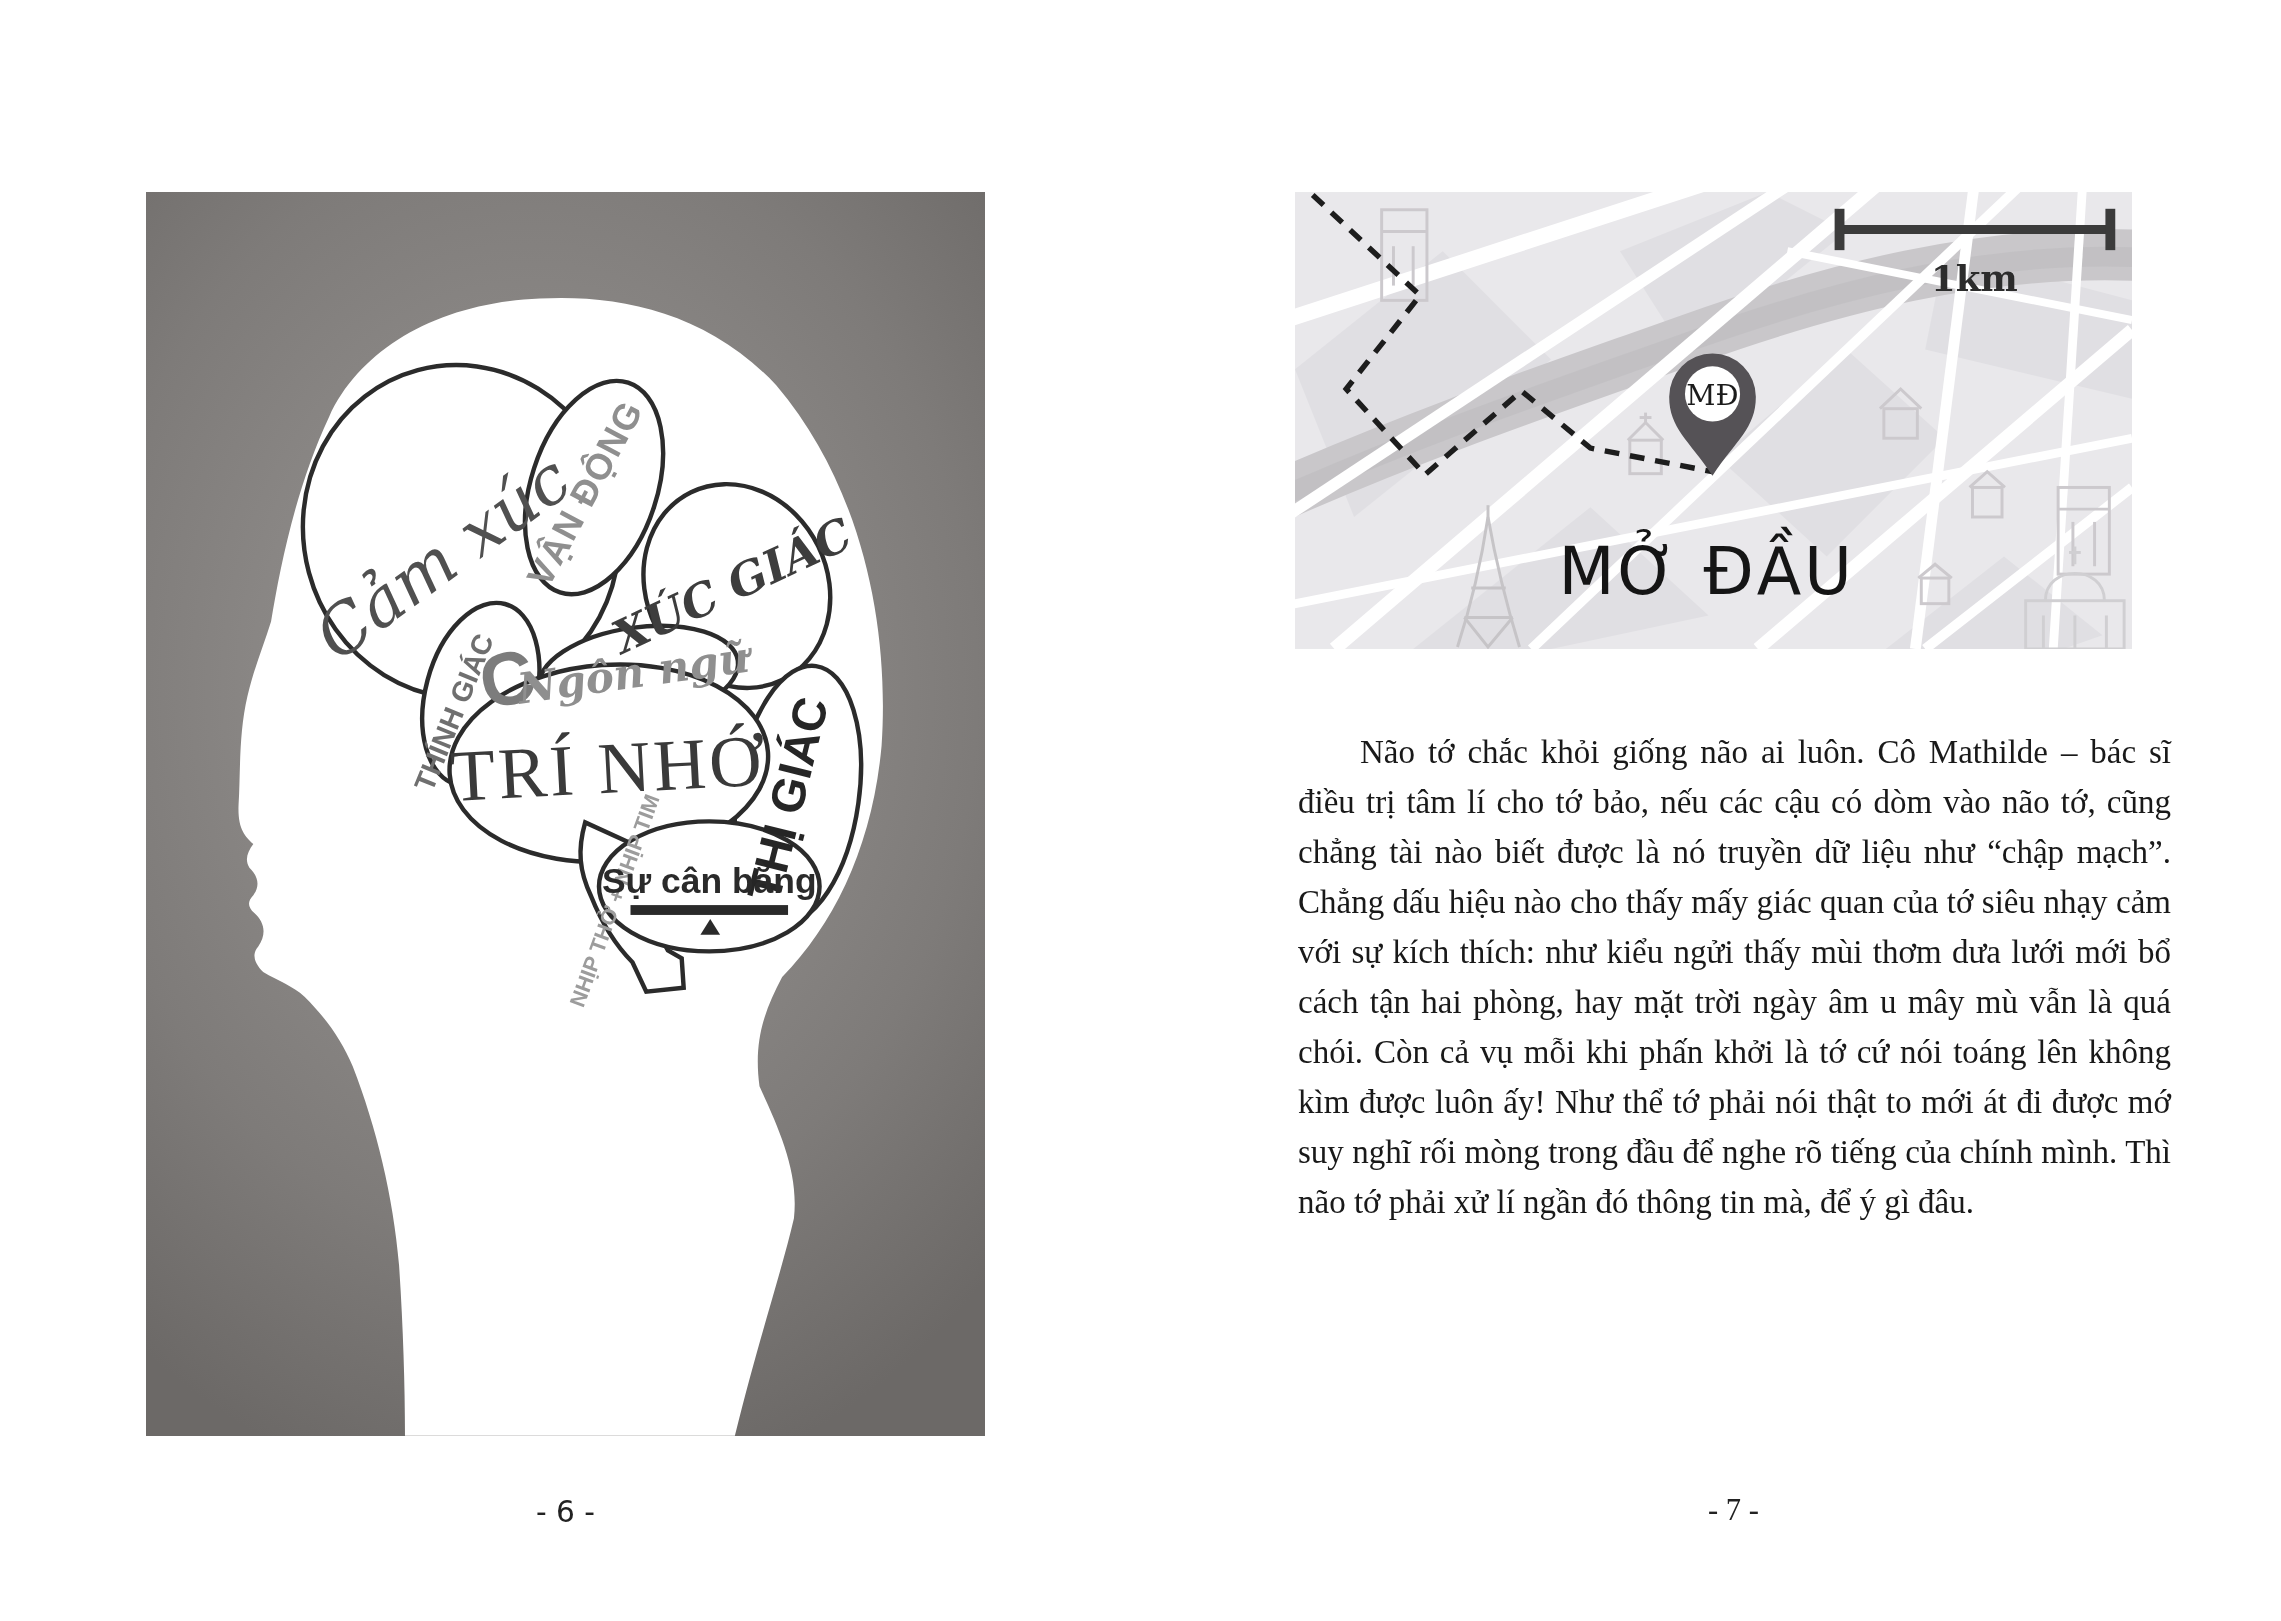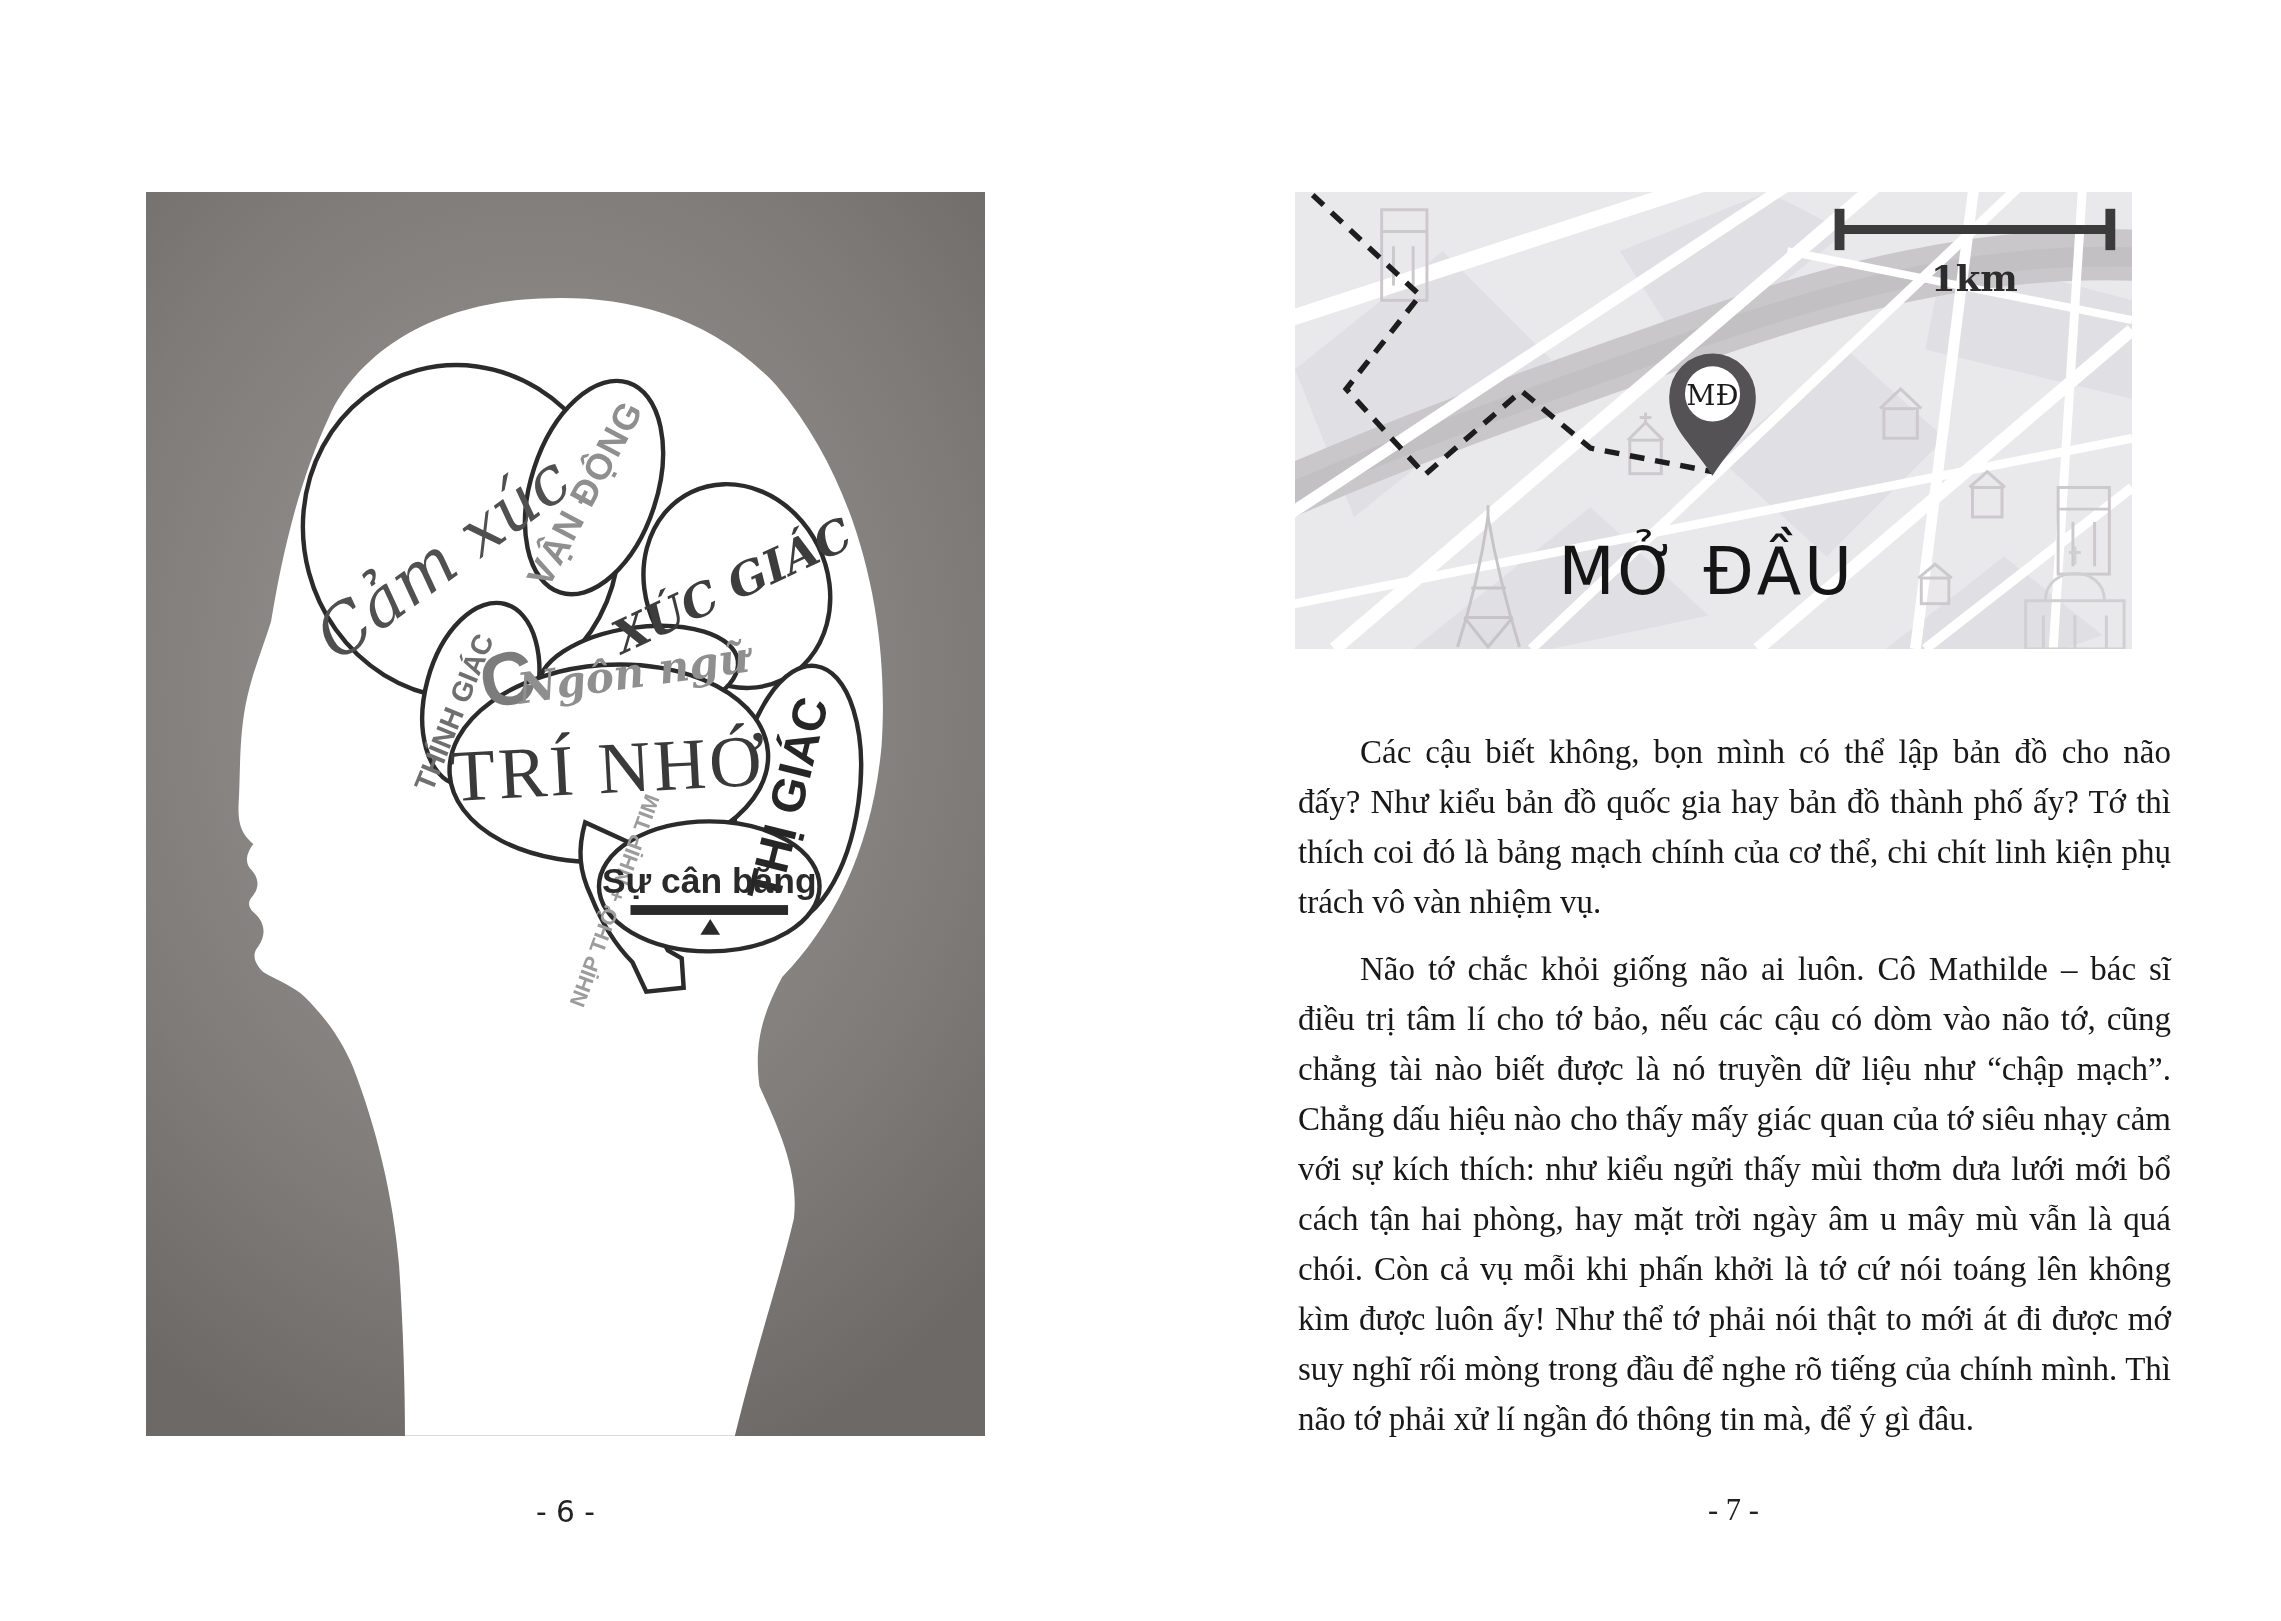--- a/index.html
+++ b/index.html
@@ -172,19 +172,18 @@
       <line x1="553" y1="38" x2="828" y2="38" stroke-width="9"></line>
       <line x1="553" y1="17" x2="553" y2="59" stroke-width="10"></line>
       <line x1="828" y1="17" x2="828" y2="59" stroke-width="10"></line>
     </g>
     <text x="690" y="100" text-anchor="middle" font-family="DejaVu Serif, serif" font-weight="bold" font-size="36" fill="#2c2c2c">1km</text>
 
     <text x="418" y="408" text-anchor="middle" font-family="DejaVu Sans, sans-serif" font-size="66" letter-spacing="3" fill="#151515">MỞ ĐẦU</text>
   </svg>
 
   <div id="body-text">
-    <p>Các cậu biết không, bọn mình có thể lập bản đồ cho não đấy? Như kiểu bản đồ quốc gia hay bản đồ thành phố ấy? Tớ thì thích coi đó là bảng mạch chính của cơ thể, chi chít linh kiện phụ trách vô vàn nhiệm vụ.</p>
     <p>Não tớ chắc khỏi giống não ai luôn. Cô Mathilde – bác sĩ điều trị tâm lí cho tớ bảo, nếu các cậu có dòm vào não tớ, cũng chẳng tài nào biết được là nó truyền dữ liệu như “chập mạch”. Chẳng dấu hiệu nào cho thấy mấy giác quan của tớ siêu nhạy cảm với sự kích thích: như kiểu ngửi thấy mùi thơm dưa lưới mới bổ cách tận hai phòng, hay mặt trời ngày âm u mây mù vẫn là quá chói. Còn cả vụ mỗi khi phấn khởi là tớ cứ nói toáng lên không kìm được luôn ấy! Như thể tớ phải nói thật to mới át đi được mớ suy nghĩ rối mòng trong đầu để nghe rõ tiếng của chính mình. Thì não tớ phải xử lí ngần đó thông tin mà, để ý gì đâu.</p>
   </div>
   <div id="pageno-right" class="pageno">- 7 -</div>
 
 </div>
 
 
 </body></html>

